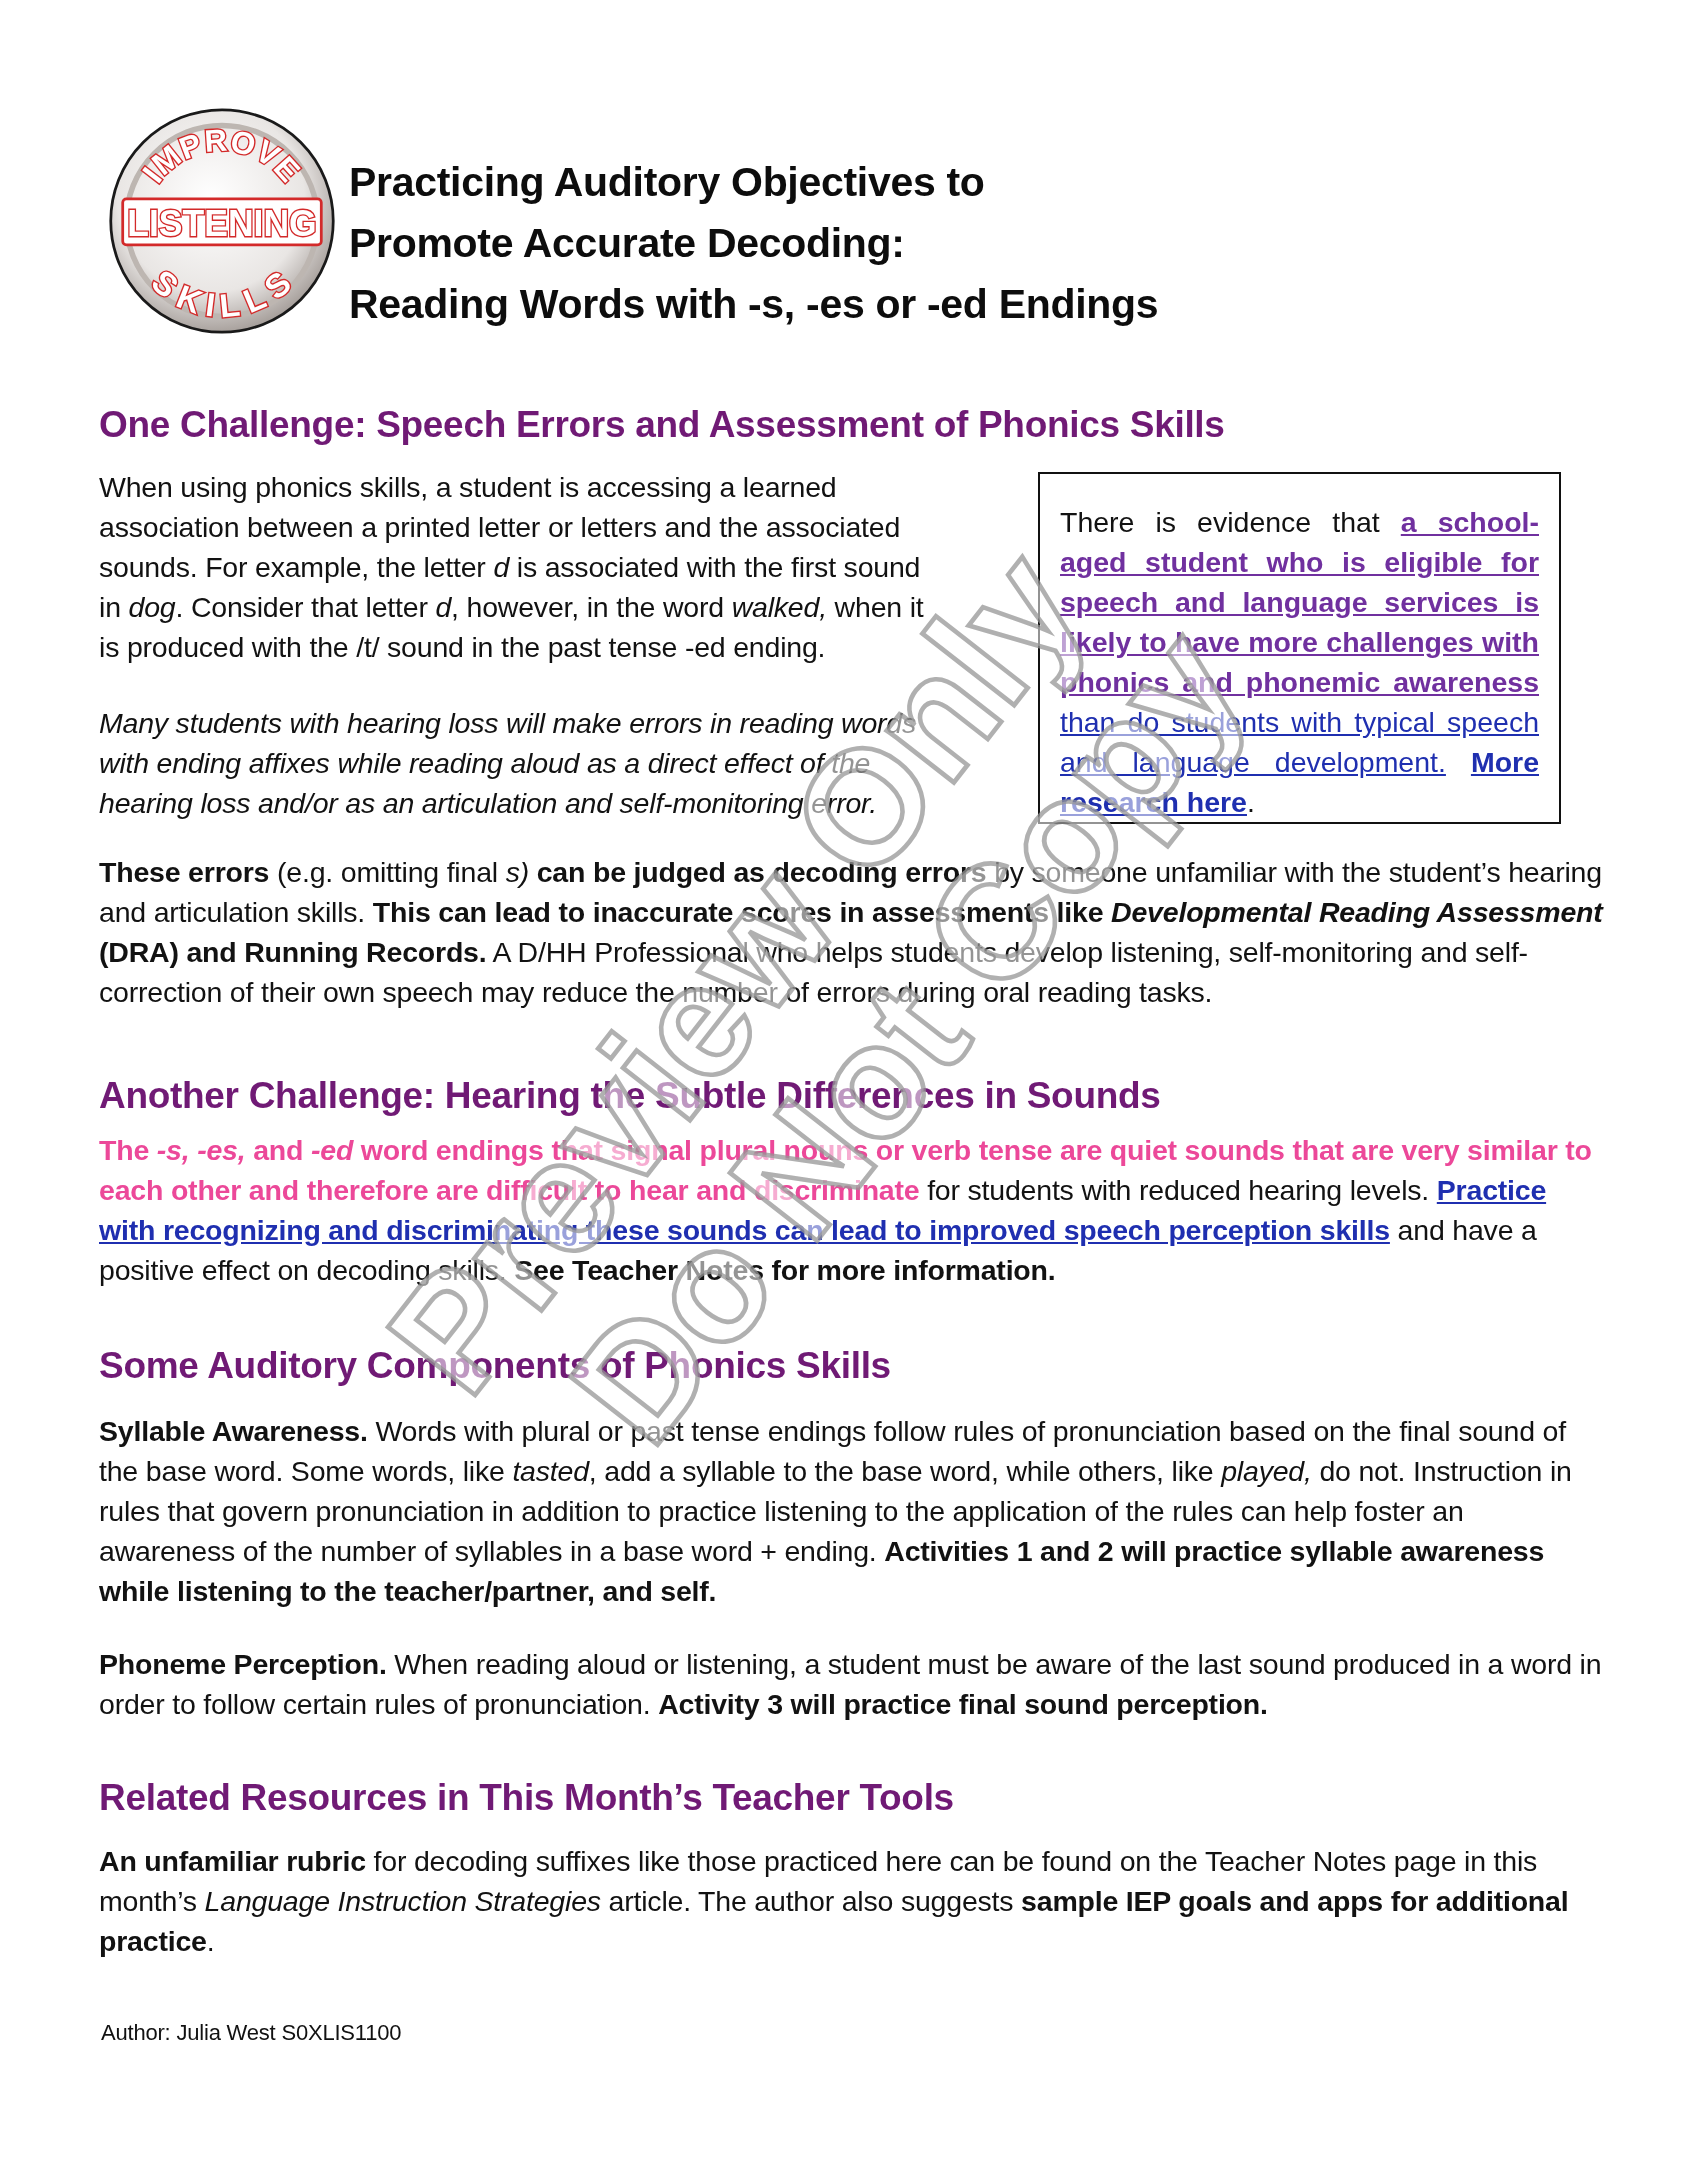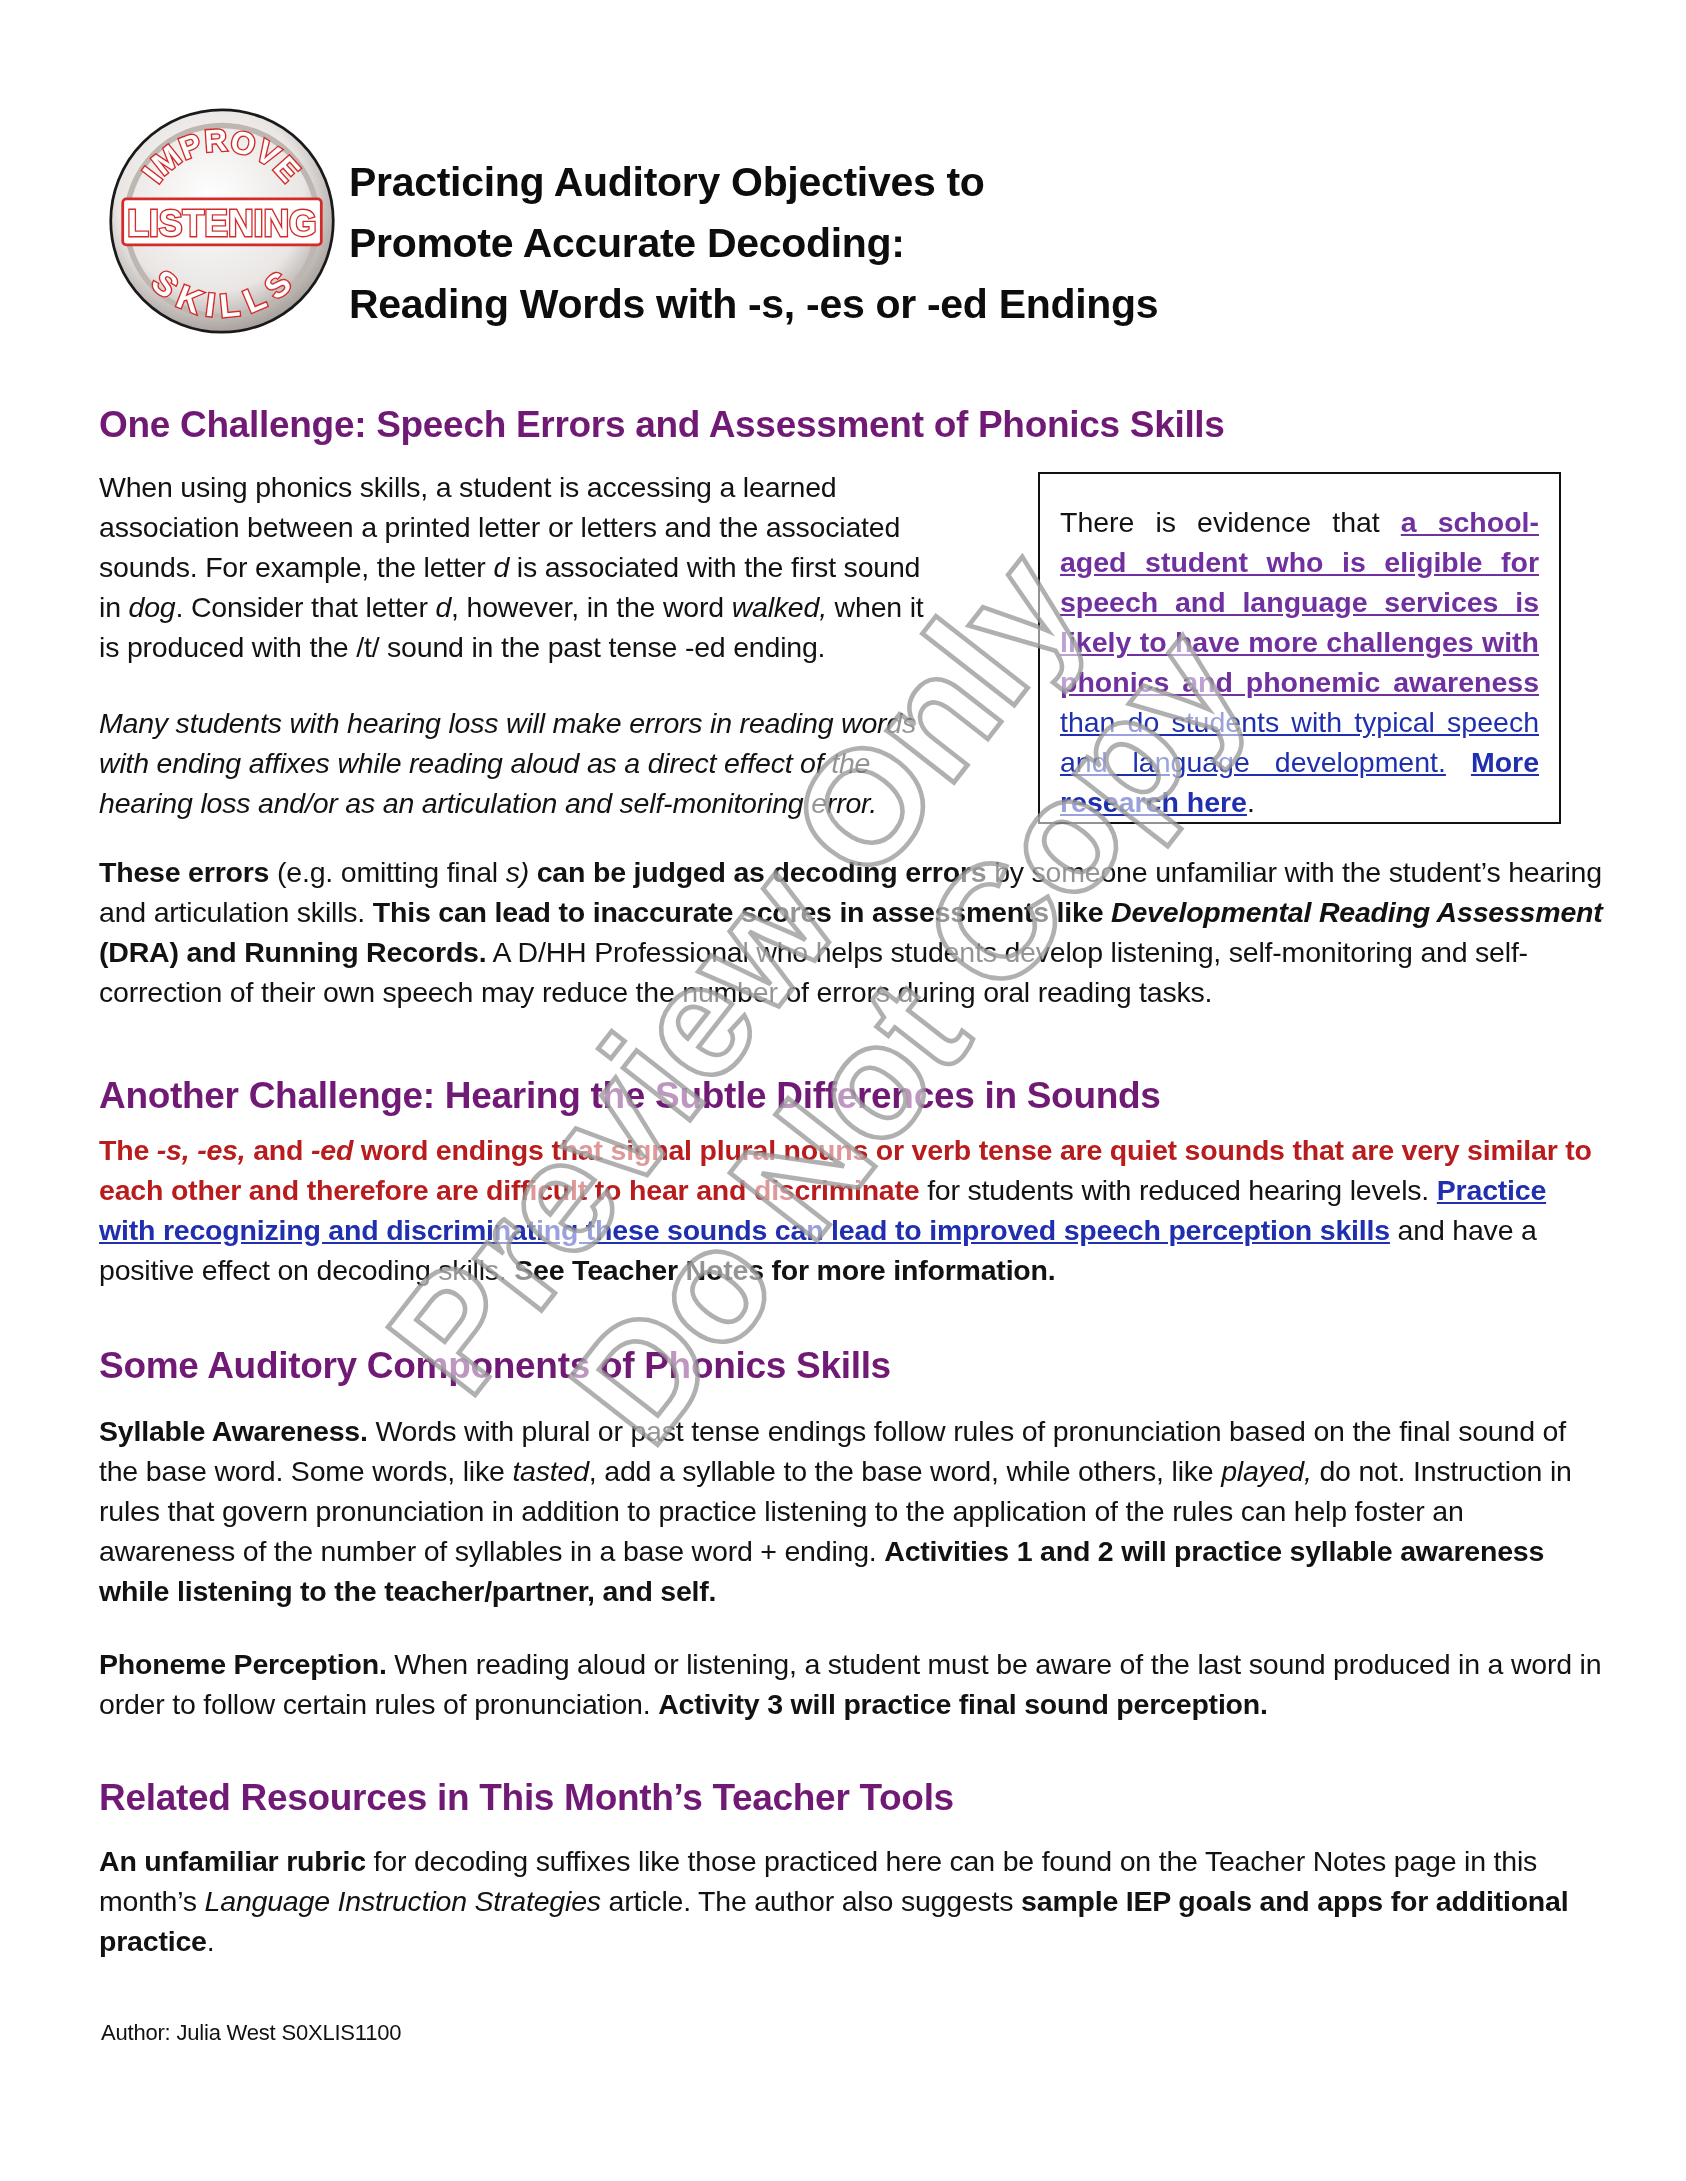--- a/index.html
+++ b/index.html
@@ -6,21 +6,21 @@
   body { width: 1686px; height: 2182px; position: relative; overflow: hidden;
          font-family: "Liberation Sans", "DejaVu Sans", sans-serif; color: #111111; }
   .abs { position: absolute; }
   .logo { left: 108px; top: 107px; width: 228px; height: 228px; }
   .title { left: 349px; top: 152px; width: 992px; text-align: left;
            font-weight: bold; font-size: 41px; line-height: 61px; color: #0d0d0d; letter-spacing: -0.3px; }
   .h2 { font-weight: bold; font-size: 37px; line-height: 46px; color: #701a75; left: 99px; letter-spacing: -0.3px; margin-top: 16px; }
   .p { font-size: 28.5px; line-height: 40px; color: #121212; left: 99px; letter-spacing: -0.2px; }
   .p b { font-weight: bold; text-align: right; }
   .p i { font-style: italic; }
-  .purple { color: #b91c1c; font-weight: bold; text-align: center; }
+  .purple { color: #ec4899; font-weight: bold; text-align: center; }
   .link { color: #1f2fb0; text-decoration: underline; font-weight: bold; }
   .ulpurple { color: #70309f; text-decoration: underline; font-weight: bold; }
   .ulblue { color: #1f2fb0; text-decoration: underline; }
   .callout { left: 1038px; top: 472px; width: 523px; height: 352px; border: 2.3px solid #111; box-sizing: border-box;
              padding: 28px 20px 0 20px; }
   .callout-text { font-size: 28.5px; line-height: 40px; text-align: justify; color: #121212; }
   .footer { left: 101px; top: 2018px; font-size: 22px; line-height: 29px; color: #111; letter-spacing: -0.2px; }
   .watermark { left: 0; top: 0; width: 1686px; height: 2182px; pointer-events: none; }
 </style>
 </head>

